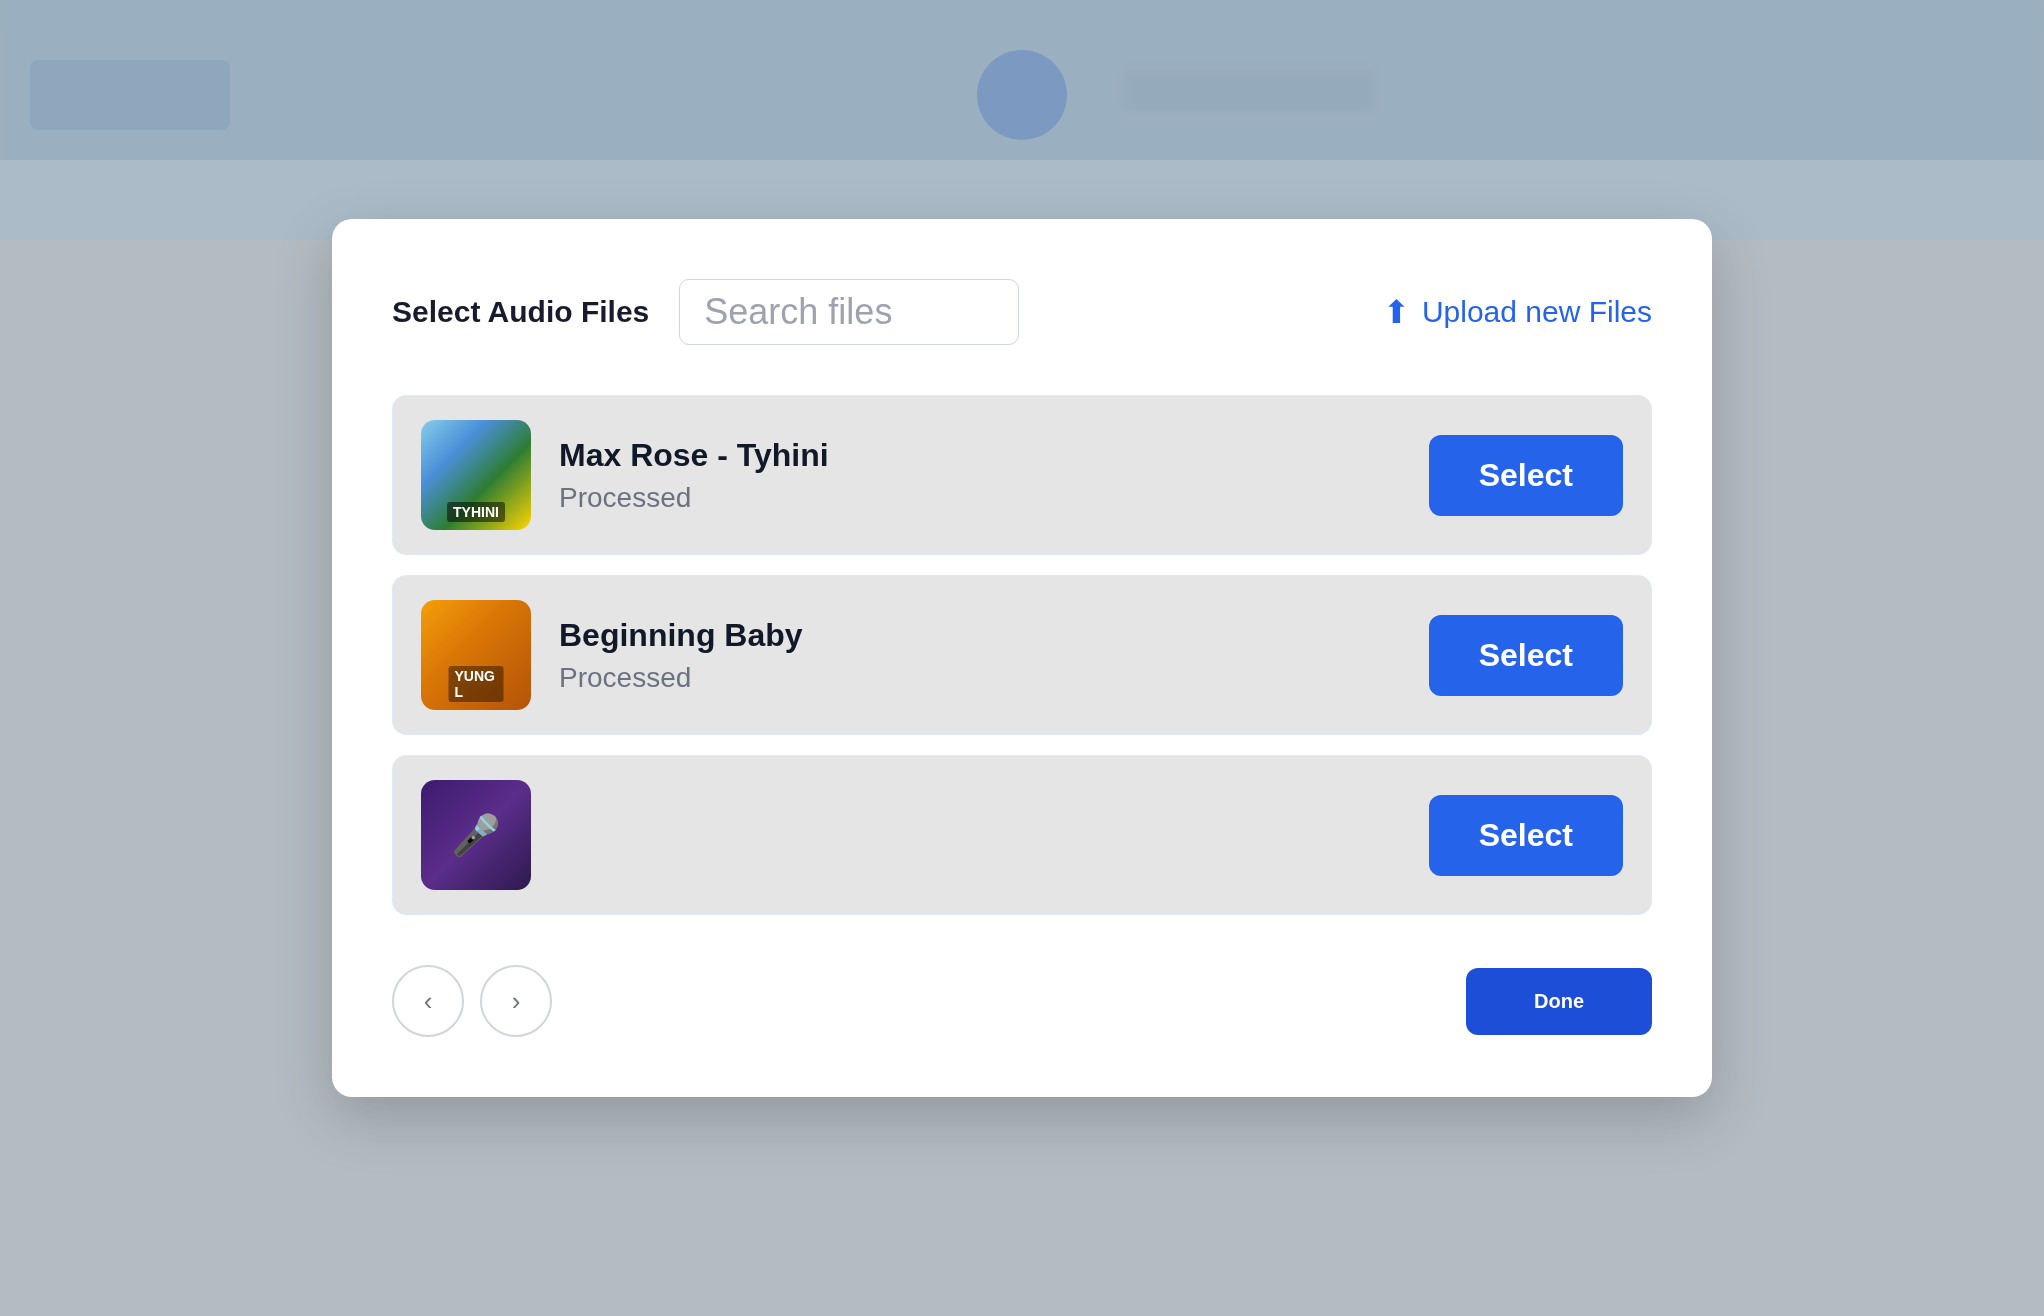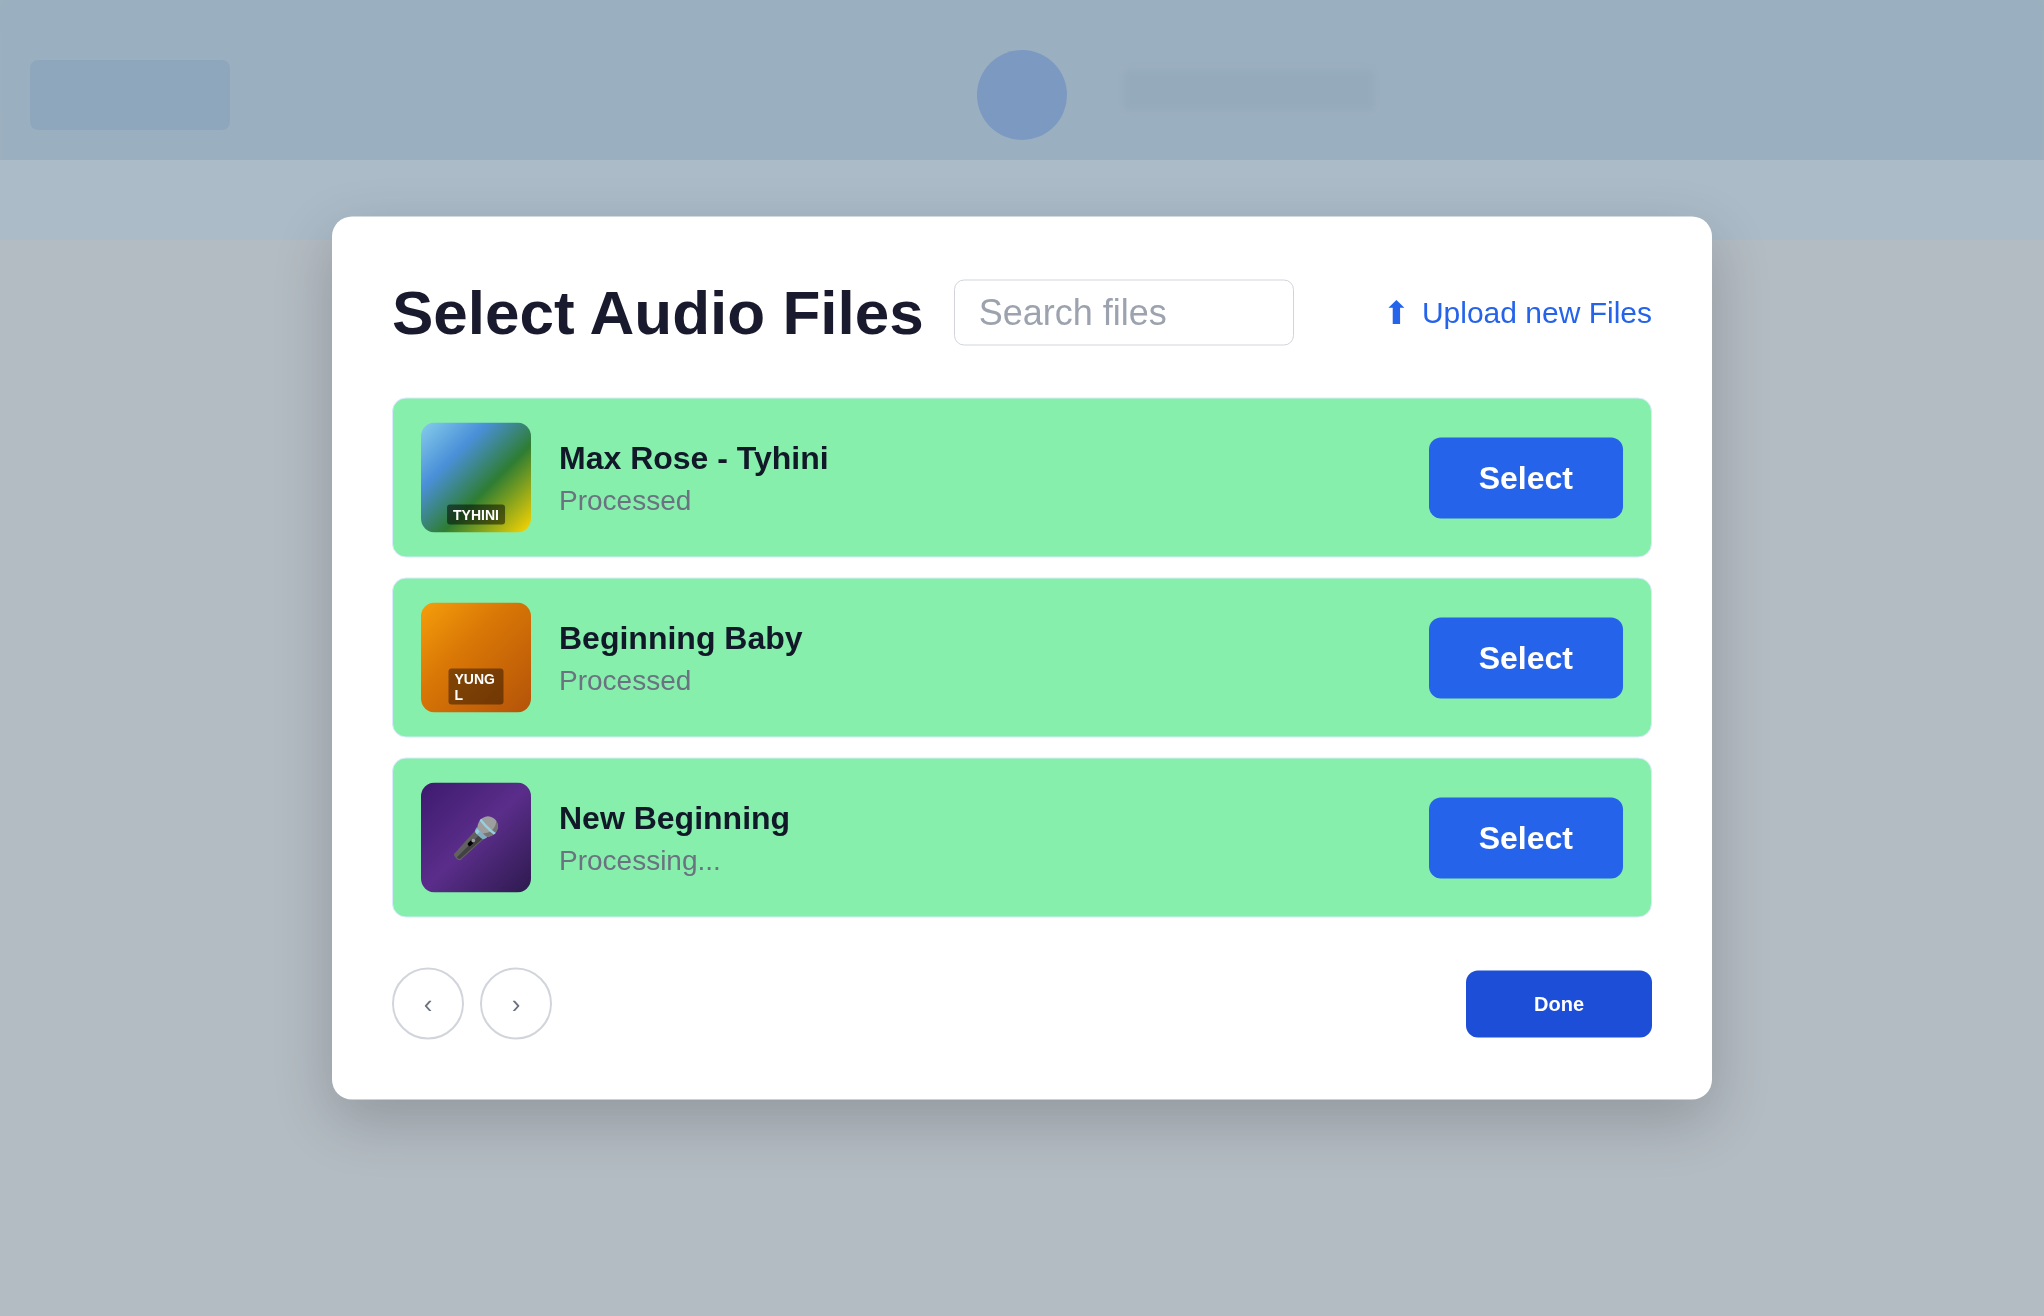--- a/index.html
+++ b/index.html
@@ -149,21 +149,21 @@
       margin-bottom: 50px;
     }
 
     .modal-title-group {
       display: flex;
       align-items: center;
       gap: 30px;
     }
 
     .modal-title {
-      font-size: 62px;
+      font-size: 30px;
       font-weight: 600;
       color: #1a1a2e;
     }
 
     .search-input {
       width: 340px;
       height: 66px;
       border: 1.5px solid #d1d5db;
       border-radius: 10px;
       padding: 0 24px;
@@ -199,21 +199,21 @@
       display: flex;
       flex-direction: column;
       gap: 20px;
       margin-bottom: 50px;
     }
 
     .audio-item {
       display: flex;
       align-items: center;
       justify-content: space-between;
-      background: #86efac;
+      background: #e5e5e5;
       border-radius: 14px;
       padding: 24px 28px;
       border: 1px solid #dbeafe;
     }
 
     .audio-info {
       display: flex;
       align-items: center;
       gap: 28px;
     }
@@ -406,24 +406,20 @@
           <div class="audio-status">Processed</div>
         </div>
       </div>
       <button class="select-btn">Select</button>
     </div>
       <div class="audio-item">
       <div class="audio-info">
         <div class="audio-thumbnail">
           <div class="thumb-newbeginning"></div>
         </div>
-        <div class="audio-text">
-          <div class="audio-name">New Beginning</div>
-          <div class="audio-status">Processing...</div>
-        </div>
       </div>
       <button class="select-btn">Select</button>
     </div>
     </div>
 
   <div class="modal-footer">
     <div class="pagination">
       <button class="page-btn">‹</button>
       <button class="page-btn">›</button>
     </div>

